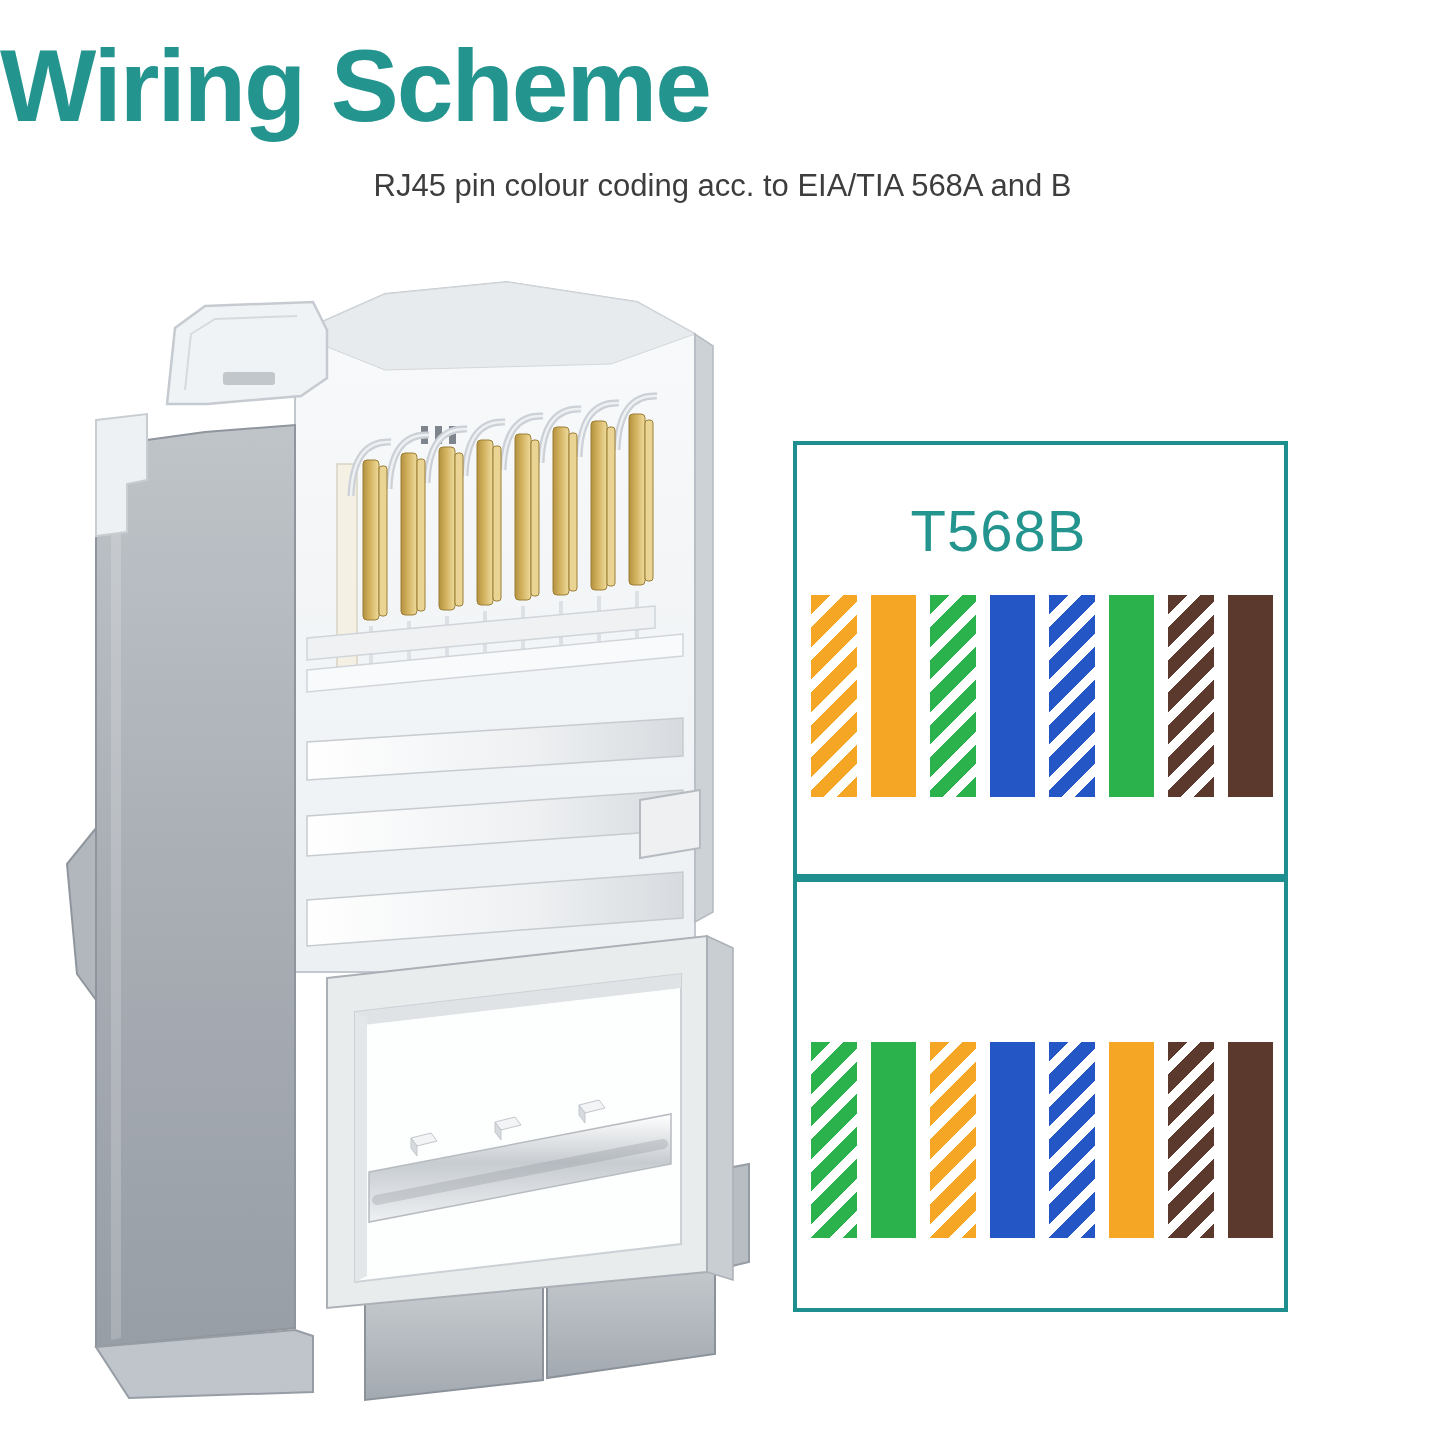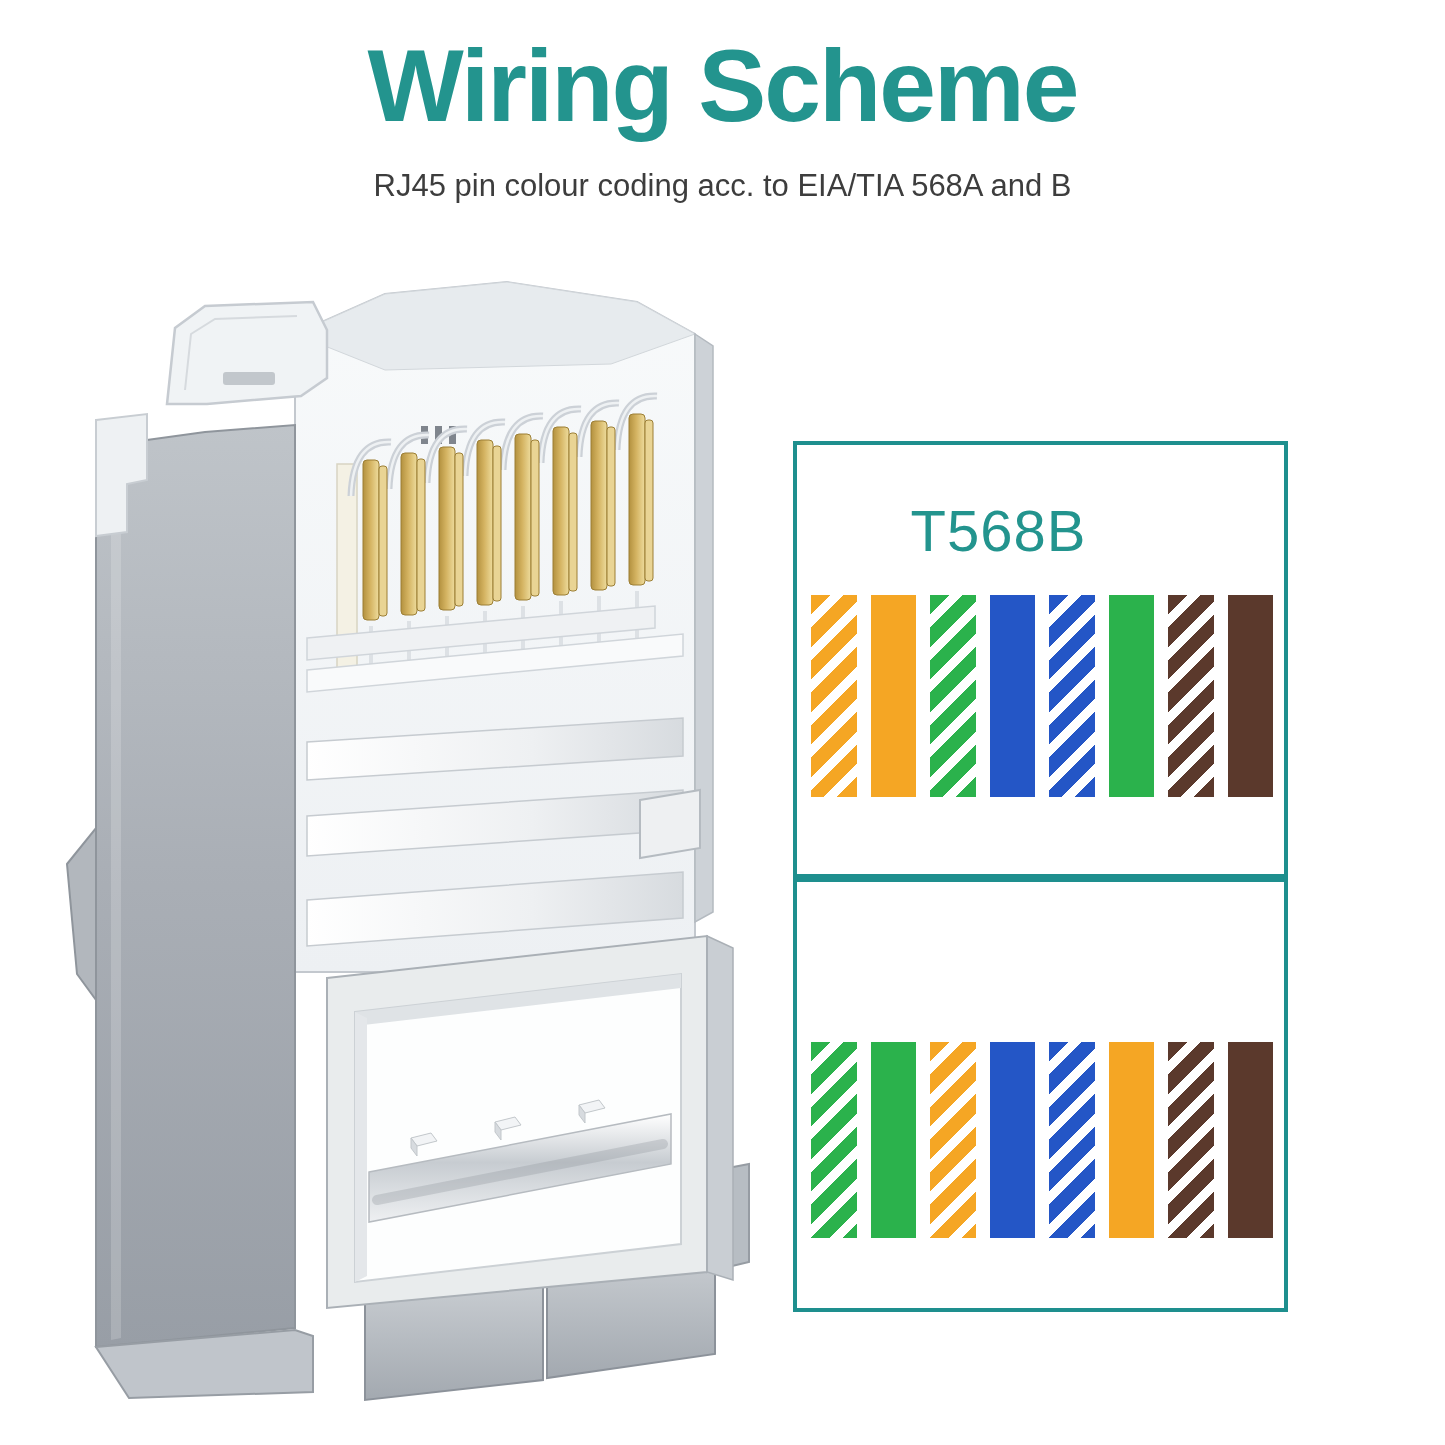--- a/index.html
+++ b/index.html
@@ -1,21 +1,21 @@
 <!DOCTYPE html>
 <html style="--teal: #23948e; --teal-border: #1e8f8e; --subtitle: #3d3d3d;"><head>
 <meta charset="utf-8">
 <style>
   html,body{margin:0;padding:0;}
   body{
     width:1445px;height:1445px;position:relative;background:#ffffff;
     font-family:"Liberation Sans", sans-serif;overflow:hidden;
   }
   .page-title{
-    position:absolute;top:28px;left:0;width:1445px;text-align:center;
+    position:absolute;top:28px;left:0;width:1445px;
     font-size:102px;font-weight:bold;letter-spacing:-2px;color:var(--teal,#23948e);
   }
   .page-subtitle{
     position:absolute;top:168px;left:0;width:1445px;text-align:center;
     font-size:31px;color:var(--subtitle,#3d3d3d);
   }
   .scheme-box{
     position:absolute;left:793px;width:495px;box-sizing:border-box;
     border:4px solid var(--teal-border,#1e8f8e);background:#ffffff;
   }

